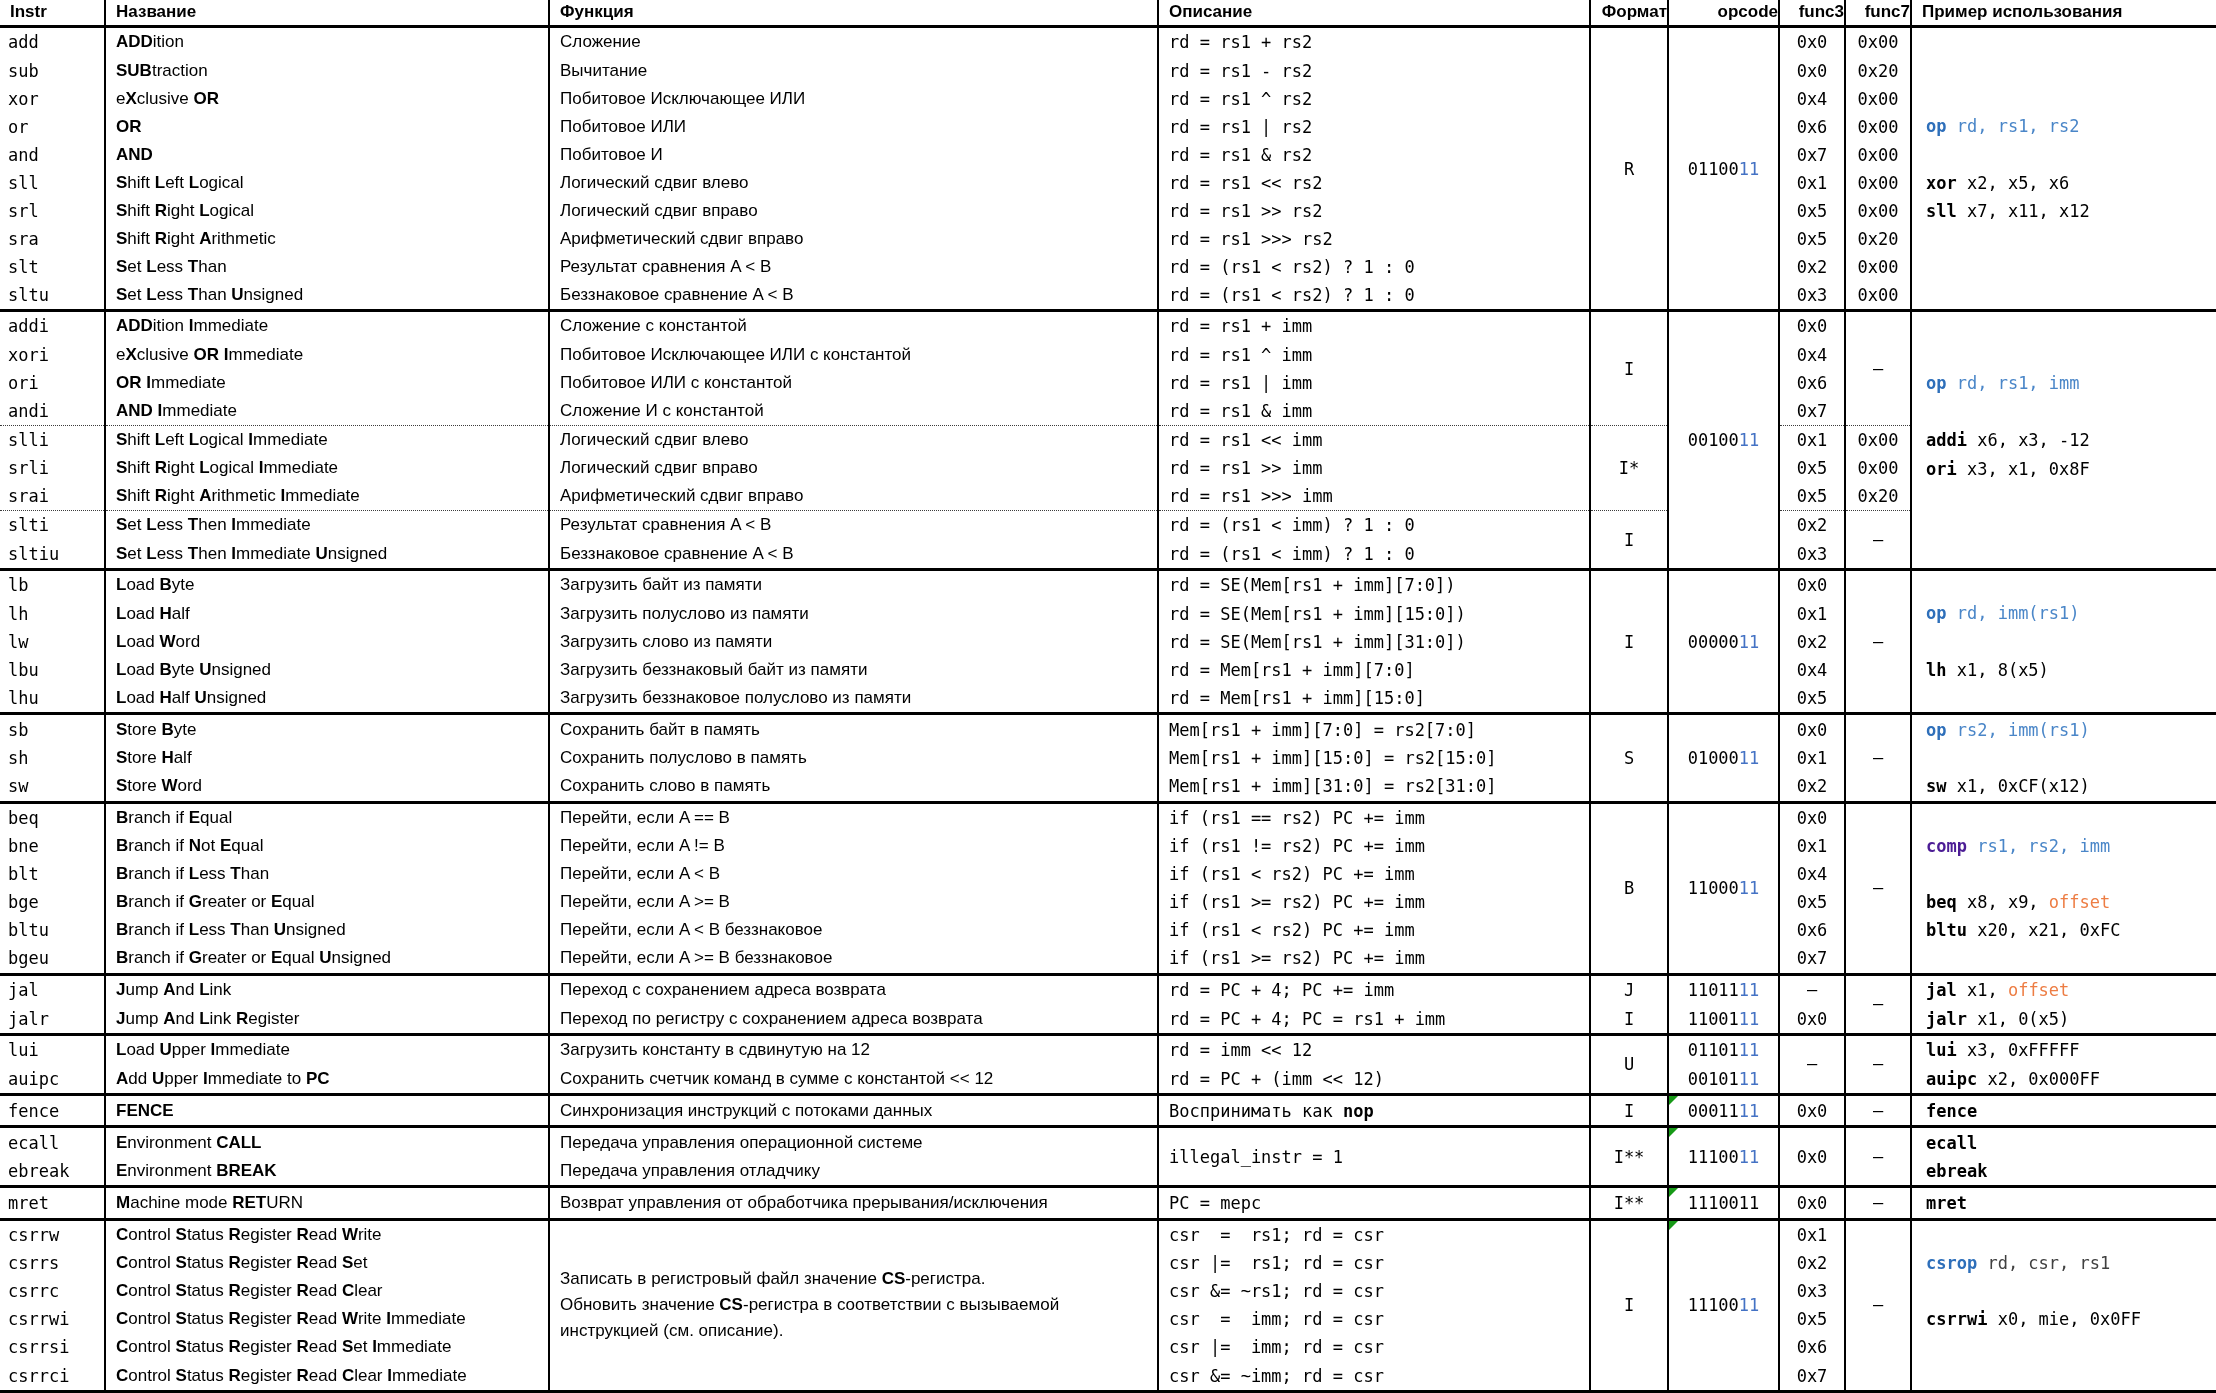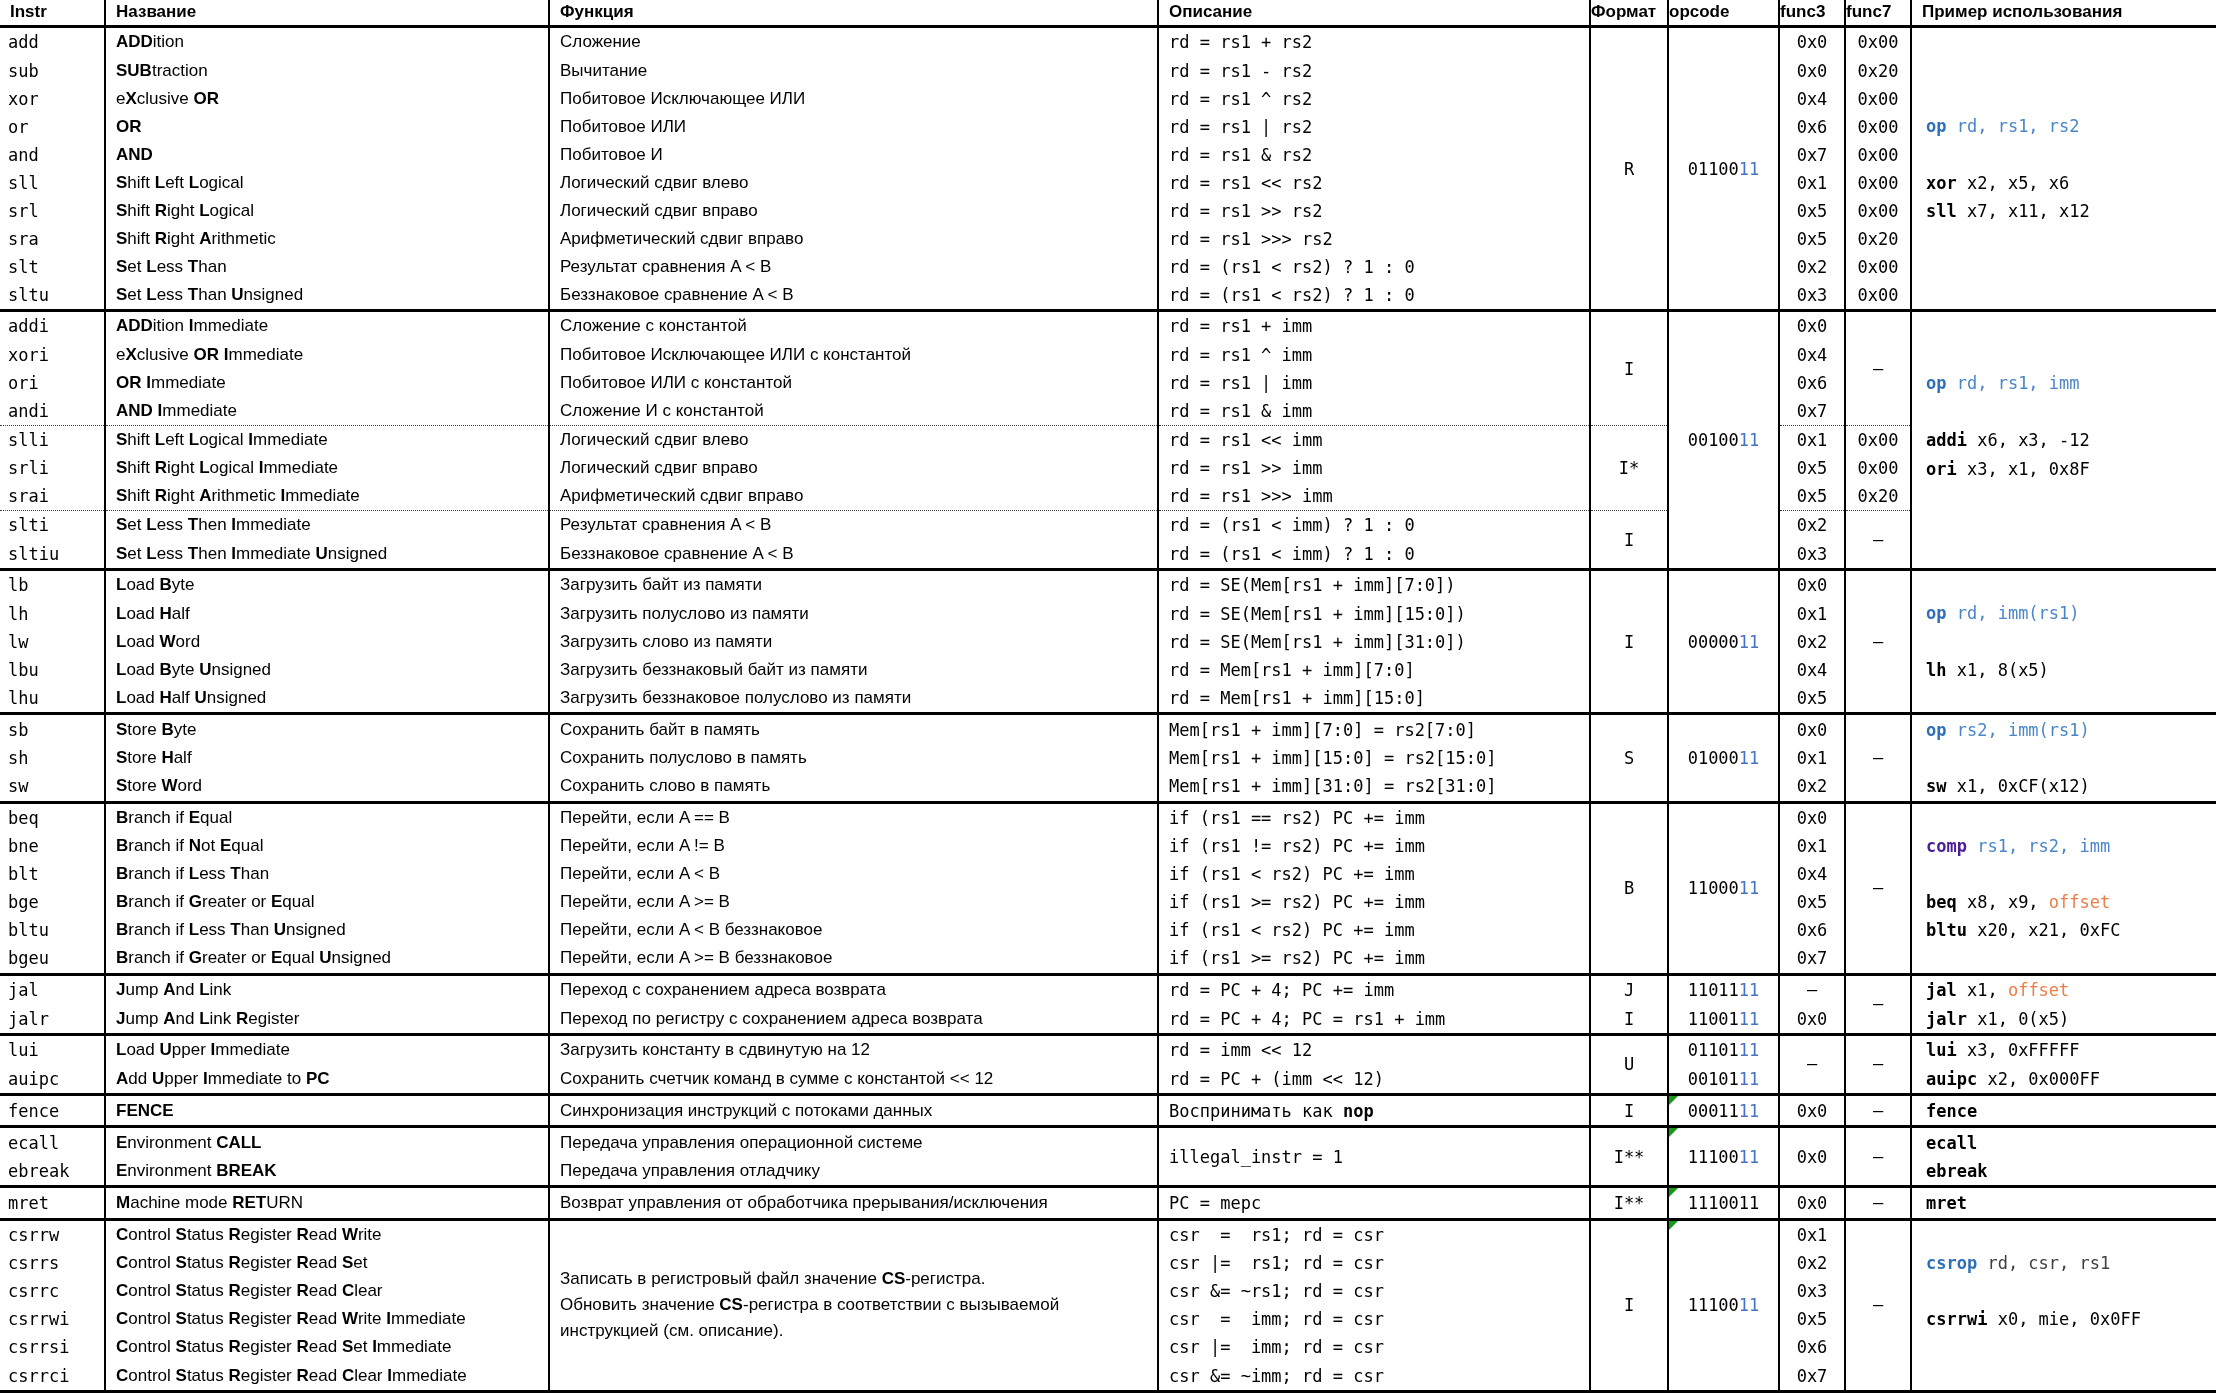--- a/index.html
+++ b/index.html
@@ -2,21 +2,21 @@
 <html><head>
 <meta charset="utf-8">
 <style>
   html,body{margin:0;padding:0;background:#fff;}
   .sheet{width:2216px;height:1393px;overflow:hidden;background:#fff;}
   table{width:100%;height:100%;border-collapse:collapse;table-layout:fixed;
         border-bottom:3px solid #000;}
   th{font:bold 17px "Liberation Sans",sans-serif;text-align:left;
      padding:2px 0 3px 10px;border-bottom:3px solid #000;white-space:nowrap;
      vertical-align:middle;color:#000;}
-  th.center{text-align:left;padding-left:0;}
+  th.center{text-align:right;padding-left:0;}
   td{vertical-align:middle;padding:0;color:#000;}
   .bl{border-left:2px solid #000;}
   .g-top{border-top:3px solid #000;}
   .dot-top{border-top:1px dotted #3c3c3c;}
   td.c-instr{font-family:"DejaVu Sans Mono",monospace;font-size:17px;
              padding-left:8px;white-space:pre;}
   td.c-name,td.c-func{font-family:"Liberation Sans",sans-serif;font-size:17px;
              padding-left:10px;}
   td.c-desc{font-family:"DejaVu Sans Mono",monospace;font-size:17px;
              padding-left:10px;white-space:pre;}

